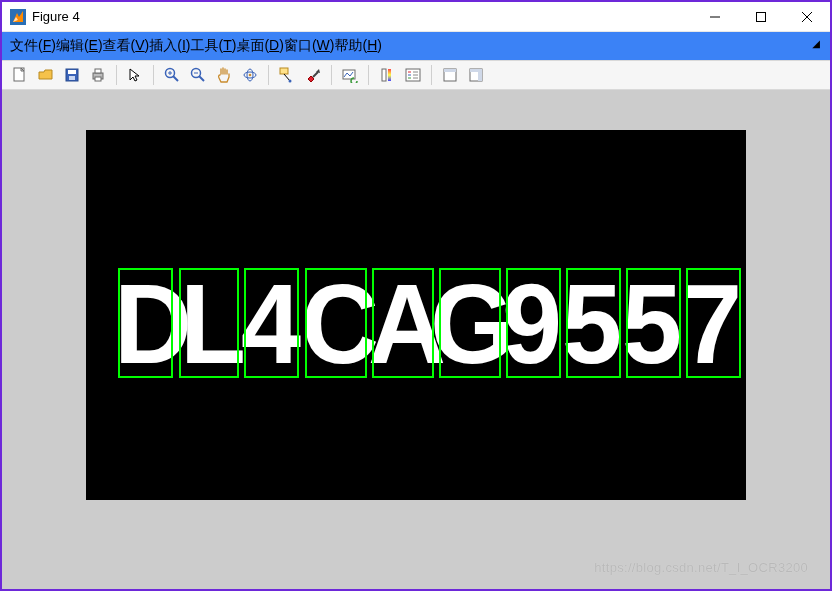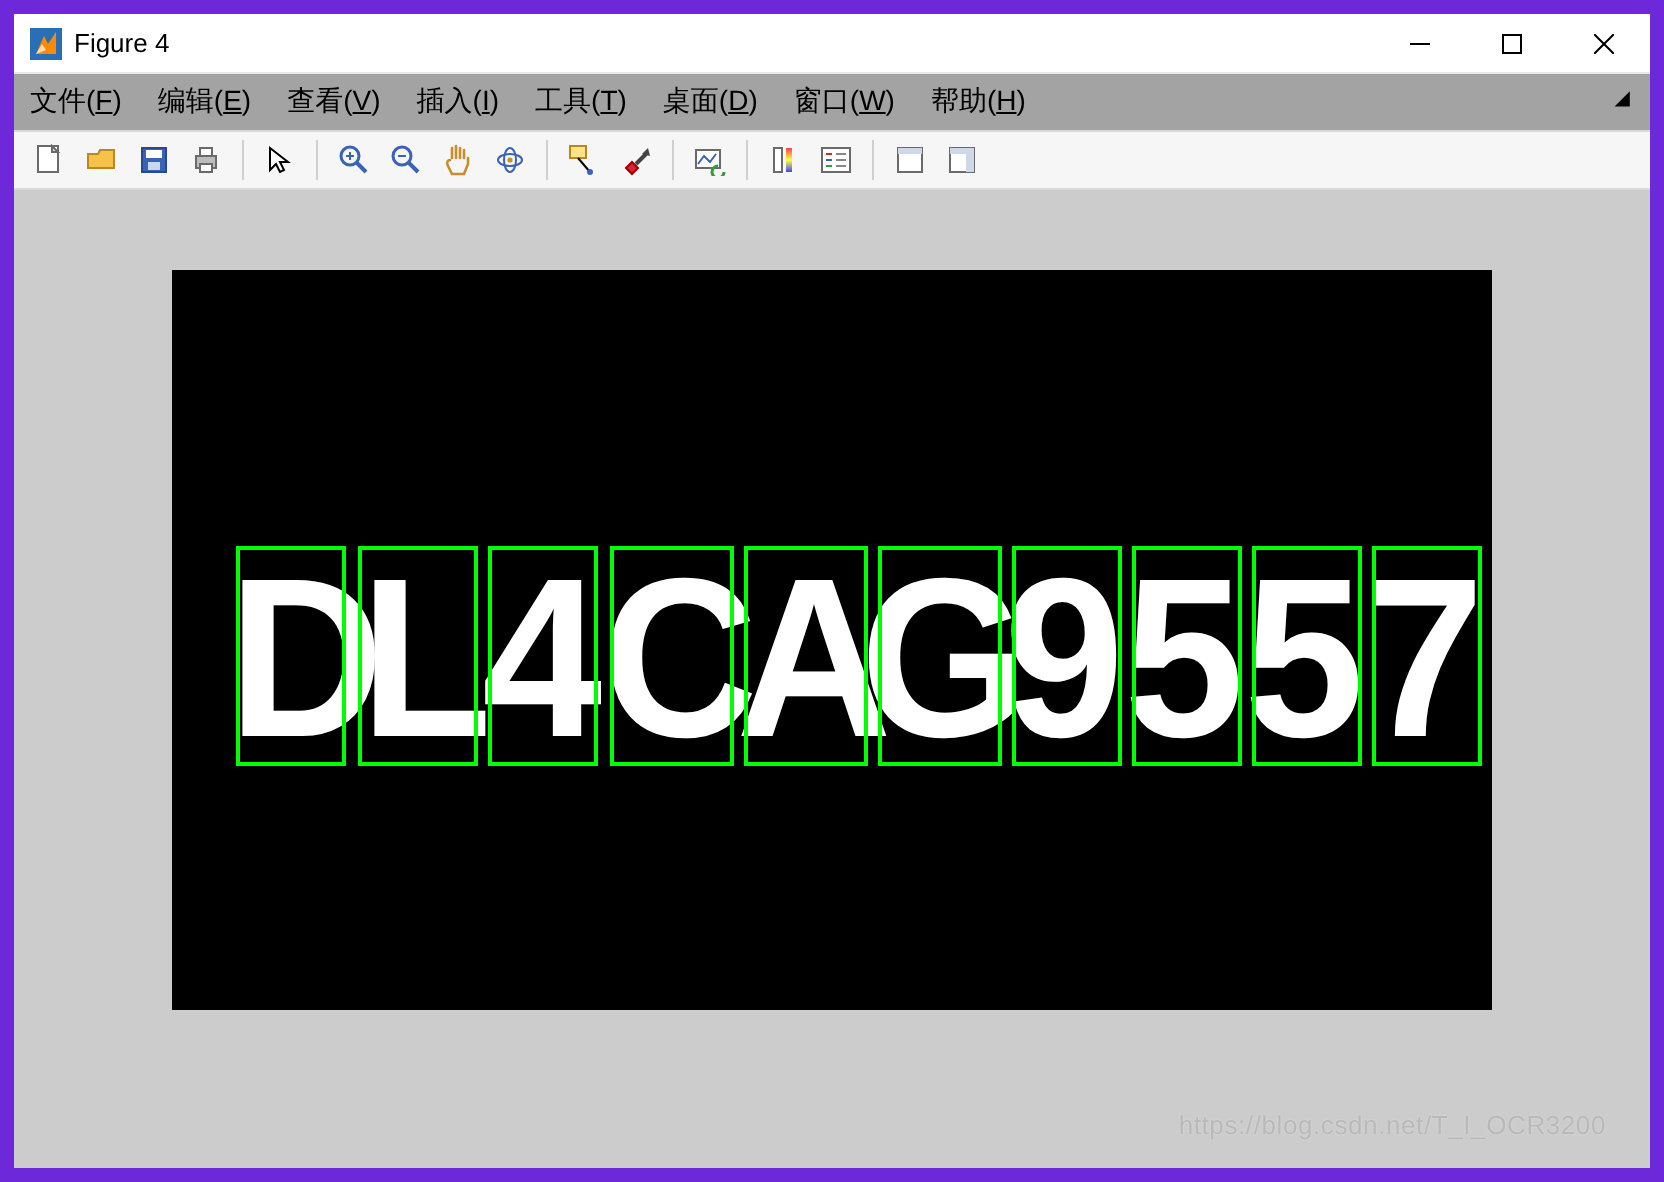--- a/index.html
+++ b/index.html
@@ -1,24 +1,24 @@
 <!DOCTYPE html>
 <html><head>
 <meta charset="utf-8">
 <style>
   * { box-sizing: border-box; margin: 0; padding: 0; }
   html, body { width: 832px; height: 591px; font-family: "Microsoft YaHei", "SimSun", Arial, sans-serif; font-size: 13px; background: #fff; overflow: hidden; }
-  .window { width: 832px; height: 591px; border: 7px solid #6d28d9; display: flex; flex-direction: column; background: #fff; }
+  .window { width: 832px; height: 591px; border: 2px solid #6d28d9; display: flex; flex-direction: column; background: #fff; }
   .titlebar { height: 30px; display: flex; align-items: center; background: #fff; border-bottom: 1px solid #e8e8e8; }
   .titlebar-icon { width: 16px; height: 16px; margin: 0 6px 0 8px; }
   .titlebar-title { flex: 1; font-size: 13px; color: #000; }
   .win-controls { display: flex; height: 100%; }
   .win-btn { width: 46px; height: 100%; display: flex; align-items: center; justify-content: center; font-size: 11px; color: #000; }
   .win-btn svg { stroke: #000; }
-  .menubar { height: 28px; display: flex; align-items: center; padding: 0 8px; gap: 18px; background: #a3a3a3; position: relative; }
+  .menubar { height: 28px; display: flex; align-items: center; padding: 0 8px; background: #3b82f6; position: relative; }
   .menu-item { font-size: 14px; color: #000; cursor: default; }
   .menu-item u { text-decoration: underline; }
   .dock-arrow { position: absolute; right: 10px; top: 6px; font-size: 10px; color: #000; }
   .toolbar { height: 30px; display: flex; align-items: center; padding: 0 6px; gap: 2px; background: #f6f6f6; border-top: 1px solid #d9d9d9; border-bottom: 1px solid #d9d9d9; }
   .tool-btn { width: 24px; height: 24px; display: flex; align-items: center; justify-content: center; border-radius: 2px; }
   .tool-sep { width: 1px; height: 20px; background: #cfcfcf; margin: 0 4px; }
   .figure-area { flex: 1; background: #cccccc; display: flex; align-items: flex-start; justify-content: center; padding: 30px 0; position: relative; }
   .axes { width: 660px; height: 370px; background: #000; position: relative; margin-top: 10px; }
   .bbox { position: absolute; border: 2px solid #00ff00; }
   .glyph { position: absolute; color: #fff; font-family: Arial, sans-serif; font-weight: 900; font-size: 108px; line-height: 1; transform: scaleY(1.05); }

